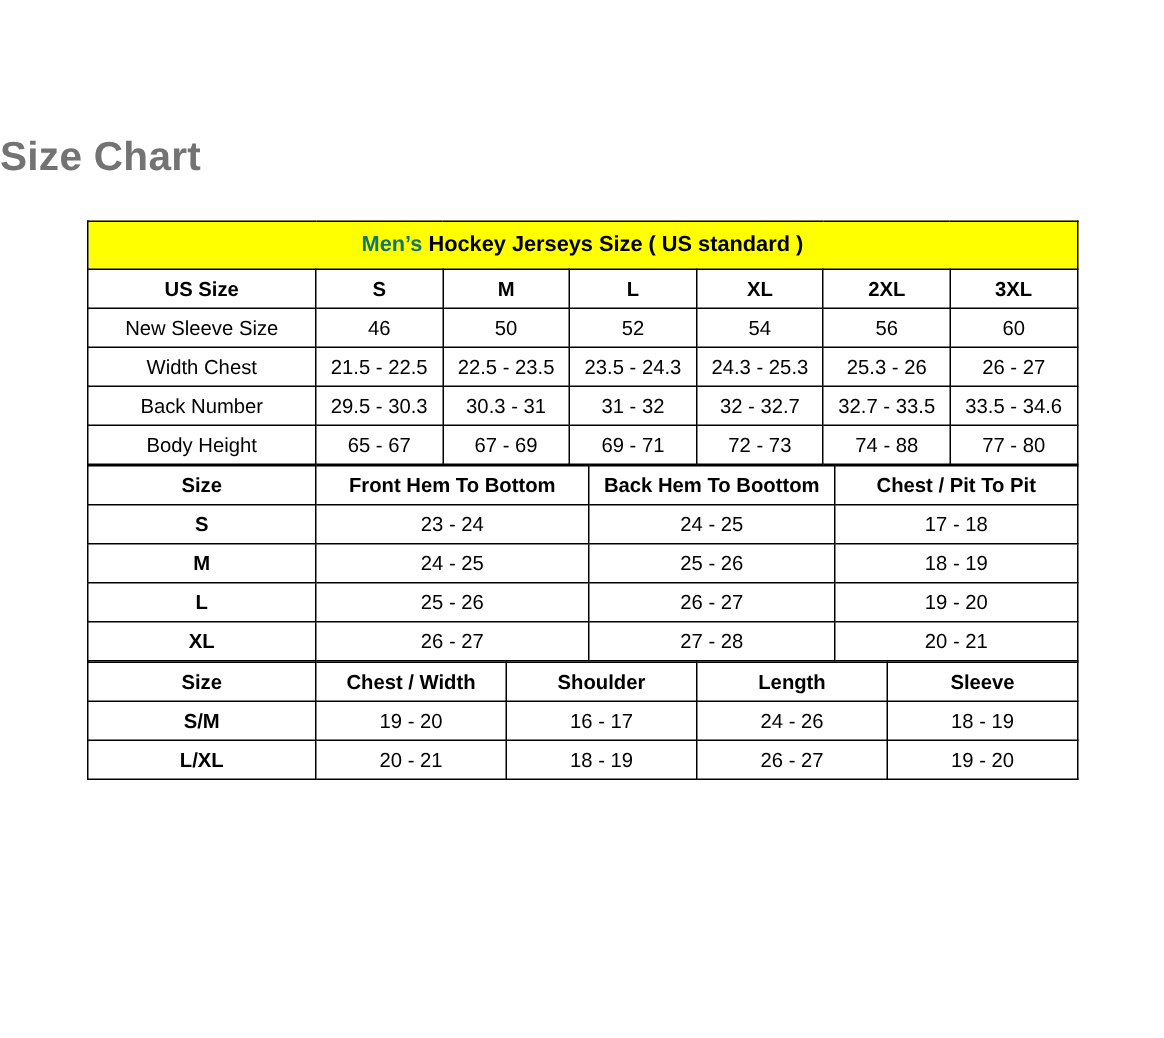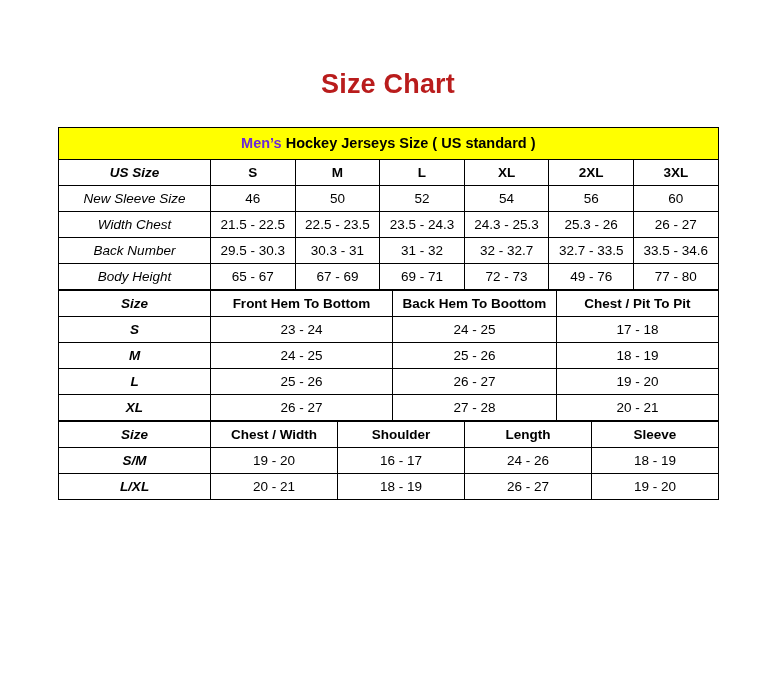--- a/index.html
+++ b/index.html
@@ -14,26 +14,26 @@
     color: #000000;
     overflow: hidden;
   }
   .page {
     position: relative;
     width: 776px;
     height: 692px;
     box-sizing: border-box;
   }
   .title {
-    text-align: center;
-    color: #b91c1c;
+    text-align: left;
+    color: #737373;
     font-size: 27px;
     font-weight: bold;
     letter-spacing: 0.2px;
-    padding-top: 70px;
+    padding-top: 90px;
     line-height: 1.1;
   }
   .tables-wrap {
     margin: 0 auto;
     padding-top: 27px;
     width: 660px;
   }
   table {
     border-collapse: collapse;
     width: 100%;
@@ -51,28 +51,27 @@
     vertical-align: middle;
     font-weight: normal;
   }
   .banner td {
     background: #ffff00;
     font-weight: bold;
     font-size: 14.5px;
     height: 31px;
   }
   .banner .red {
-    color: #6d28d9;
+    color: #0f766e;
   }
   .hdr td {
     font-weight: bold;
   }
   .rowlabel {
     font-weight: normal;
-    font-style: italic;
   }
   .hdr .rowlabel {
     font-weight: bold;
   }
   
   .men col.c0 { width: 152px; }
   .men col.cx { width: 84.6px; }
   
   .women col.c0 { width: 152px; }
   .women col.c1 { width: 182px; }
@@ -140,21 +139,21 @@
           <td>32 - 32.7</td>
           <td>32.7 - 33.5</td>
           <td>33.5 - 34.6</td>
         </tr>
         <tr>
           <td class="rowlabel">Body Height</td>
           <td>65 - 67</td>
           <td>67 - 69</td>
           <td>69 - 71</td>
           <td>72 - 73</td>
-          <td>49 - 76</td>
+          <td>74 - 88</td>
           <td>77 - 80</td>
         </tr>
       </tbody>
     </table>
 
     <table class="women">
       <colgroup>
         <col class="c0">
           <col class="c1">
           <col class="c2">

